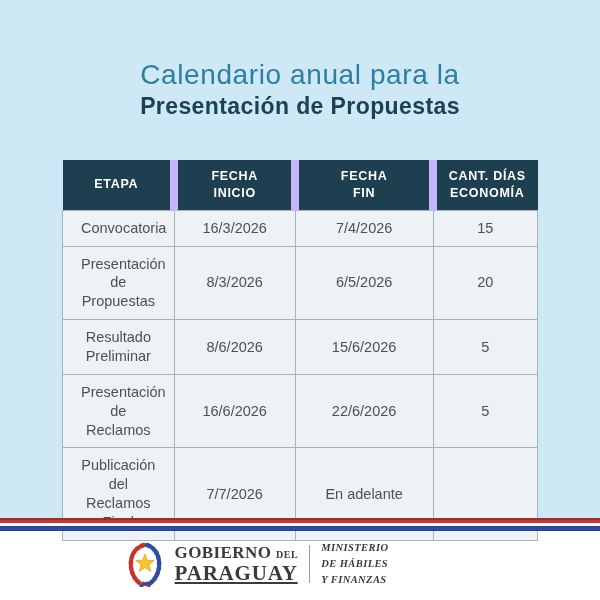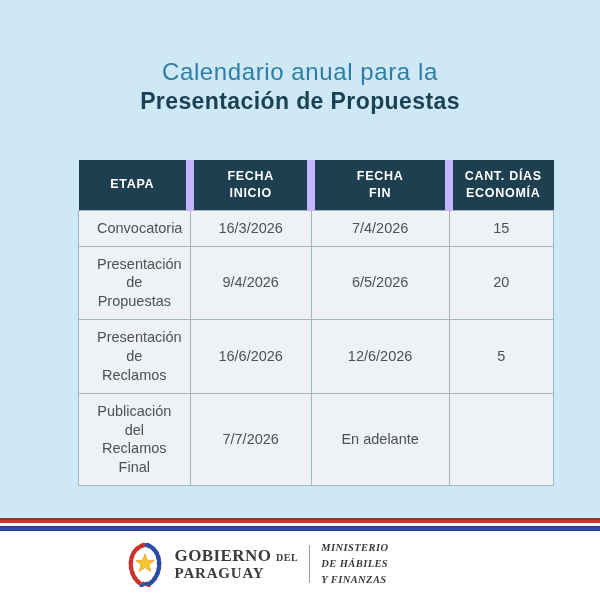--- a/index.html
+++ b/index.html
@@ -17,40 +17,39 @@
     width: 600px; height: 518px;
     background: #cfe8f5;
   }
 
   
   .title-block {
     position: absolute; top: 57px; left: 0;
     width: 600px; text-align: center;
   }
   .title-line1 {
-    font-size: 24px; font-weight: 400;
+    font-size: 28px; font-weight: 400;
     color: #2e7ea4; letter-spacing: 0.6px;
     line-height: 1.25;
   }
   .title-line2 {
     font-size: 23px; font-weight: 700;
     color: #1a4156; letter-spacing: 0.4px;
     line-height: 1.25;
   }
 
   
   .table-wrap {
     position: absolute; top: 160px; left: 62px;
     width: 476px;
   }
   table.calendar {
     width: 100%;
     border-collapse: collapse;
     table-layout: fixed;
-    margin-left: 16px;
   }
   .calendar th {
     background: #1d3f50;
     color: #ffffff;
     font-size: 12.5px;
     font-weight: 700;
     letter-spacing: 0.7px;
     text-align: center;
     vertical-align: middle;
     padding: 8px 3px;
@@ -91,21 +90,21 @@
     display: flex; align-items: center; justify-content: center;
     background: transparent;
   }
   .emblem { width: 42px; height: 46px; margin-right: 9px; flex: 0 0 auto; }
   .gov-block {
     font-family: "Liberation Serif", serif;
     color: #3b3b3a; text-align: left; line-height: 1;
   }
   .gov-line1 { font-size: 17px; font-weight: 700; letter-spacing: 0.4px; }
   .gov-line1 .small-del { font-size: 10px; font-weight: 700; letter-spacing: 0.6px; }
-  .gov-line2 { font-size: 15px; font-weight: 700; letter-spacing: 0.8px; margin-top: 2px; }
+  .gov-line2 { font-size: 21px; font-weight: 700; letter-spacing: 0.8px; margin-top: 2px; text-decoration: underline; }
   .divider {
     width: 1px; height: 38px; background: #9a9a9a;
     margin: 0 11px; flex: 0 0 auto;
   }
   .ministry-block {
     font-family: "Liberation Serif", serif;
     color: #3b3b3a; font-weight: 700;
     font-size: 10.5px; letter-spacing: 0.4px;
     line-height: 1.5; text-align: left; font-style: italic;
   }
@@ -144,29 +143,36 @@
       <tbody>
         <tr>
           <td>Convocatoria</td>
           <td>16/3/2026</td>
           <td>7/4/2026</td>
           <td>15</td>
         </tr>
         <tr>
           <td>Presentación
 de Propuestas</td>
-          <td>9/4/2026</td>
+          <td>8/3/2026</td>
           <td>6/5/2026</td>
           <td>20</td>
+        </tr>
+        <tr>
+          <td>Resultado
+Preliminar</td>
+          <td>8/6/2026</td>
+          <td>15/6/2026</td>
+          <td>5</td>
         </tr>
         <tr>
           <td>Presentación
 de Reclamos</td>
           <td>16/6/2026</td>
-          <td>12/6/2026</td>
+          <td>22/6/2026</td>
           <td>5</td>
         </tr>
         <tr>
           <td>Publicación del
 Reclamos Final</td>
           <td>7/7/2026</td>
           <td>En adelante</td>
           <td></td>
         </tr>
       </tbody>

